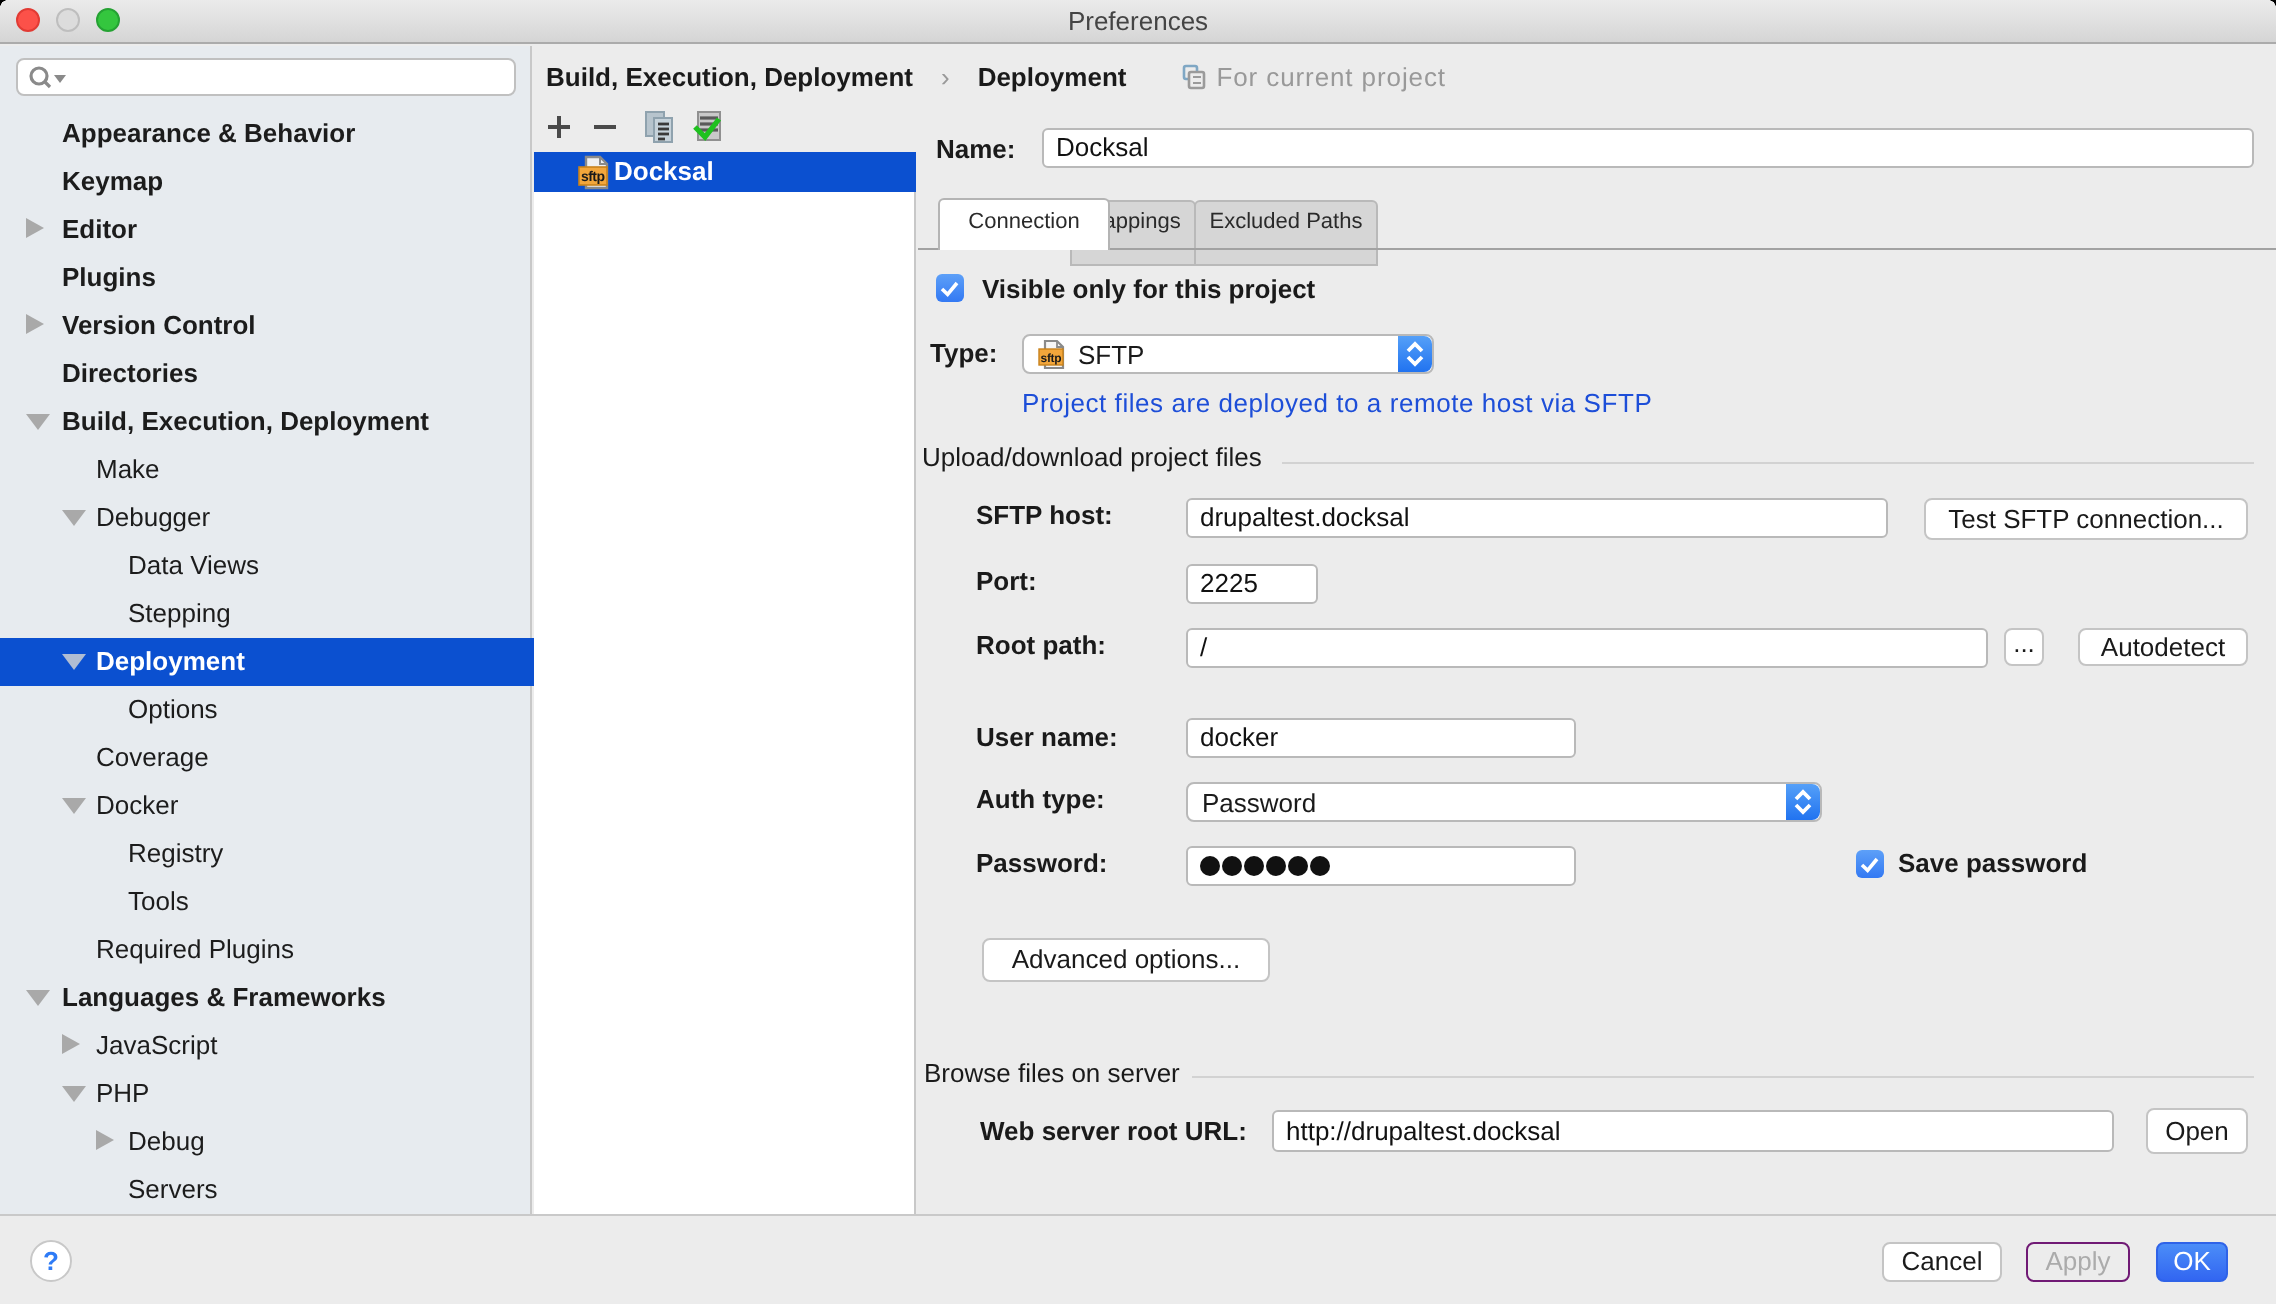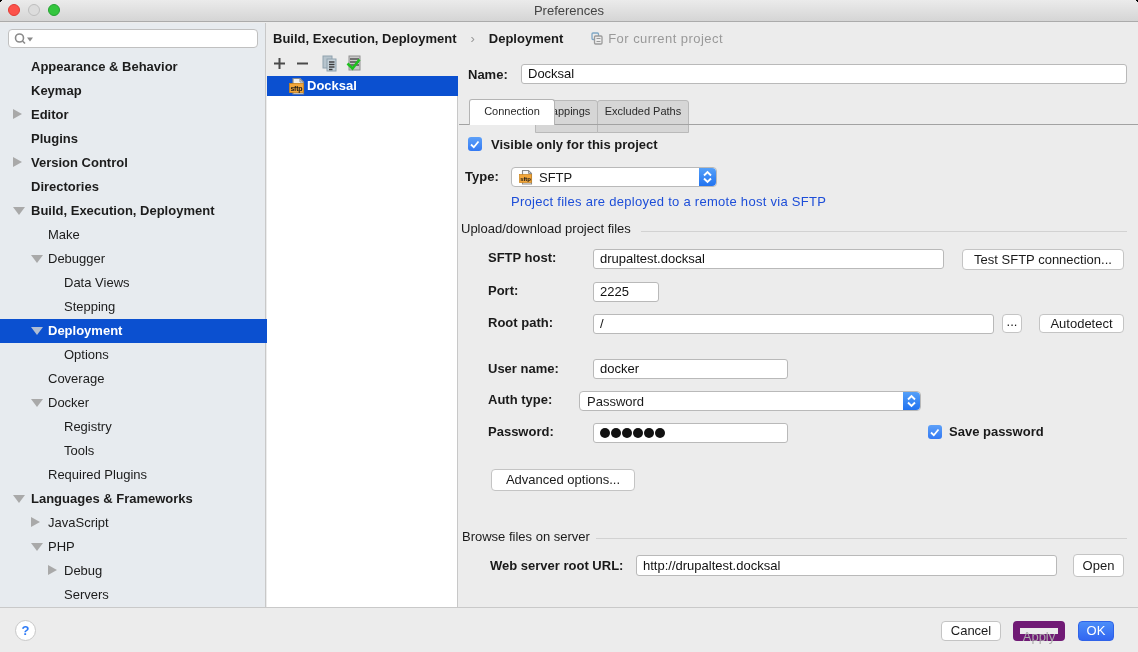--- a/index.html
+++ b/index.html
@@ -329,21 +329,21 @@
     <div class="btn" style="left:503px;top:197px;width:162px;height:21px;line-height:19px">Test SFTP connection...</div>
     <div class="lbl-b" style="left:29px;top:231px">Port:</div>
     <div class="field" style="left:134px;top:230px;width:66px;height:20px">2225</div>
     <div class="lbl-b" style="left:29px;top:263px">Root path:</div>
     <div class="field" style="left:134px;top:262px;width:401px;height:20px">/</div>
     <div class="btn" style="left:543px;top:262px;width:20px;height:19px;line-height:13px">...</div>
     <div class="btn" style="left:580px;top:262px;width:85px;height:19px;line-height:17px">Autodetect</div>
     <div class="lbl-b" style="left:29px;top:309px">User name:</div>
     <div class="field" style="left:134px;top:307px;width:195px;height:20px">docker</div>
     <div class="lbl-b" style="left:29px;top:340px">Auth type:</div>
-    <div class="combo" style="left:120px;top:339px;width:342px;height:20px">
+    <div class="combo" style="left:134px;top:339px;width:318px;height:20px">
       <span style="position:absolute;left:7px;top:2px;line-height:16px">Password</span>
       <div class="stepper">
         <svg width="13" height="18">
           <path d="M3 7.5 L6.5 4 L10 7.5" fill="none" stroke="#fff" stroke-width="1.9"></path>
           <path d="M3 10.5 L6.5 14 L10 10.5" fill="none" stroke="#fff" stroke-width="1.9"></path>
         </svg>
       </div>
     </div>
     <div class="lbl-b" style="left:29px;top:372px">Password:</div>
     <div class="field" style="left:134px;top:371px;width:195px;height:20px">
@@ -367,15 +367,15 @@
     <div class="grp-line" style="left:137px;top:486px;width:531px"></div>
     <div class="lbl-b" style="left:31px;top:506px">Web server root URL:</div>
     <div class="field" style="left:177px;top:503px;width:421px;height:21px;line-height:19px">http://drupaltest.docksal</div>
     <div class="btn" style="left:614px;top:502px;width:51px;height:23px;line-height:21px">Open</div>
   </div>
 <div id="tabline"></div>
 
 <div id="footer">
   <div id="help">?</div>
   <div class="fbtn" style="left:941px;width:60px;background:#fff;border:1px solid #c4c4c4;">Cancel</div>
-  <div class="fbtn" style="left:1013px;width:52px;background:#ececec;border:7px solid #701a75;color:#ababab;">Apply</div>
+  <div class="fbtn" style="left:1013px;width:52px;background:#ececec;border:1px solid #701a75;color:#ababab;">Apply</div>
   <div class="fbtn" style="left:1078px;width:36px;background:linear-gradient(#4b8df8,#3266f1);border:1px solid #2f63e8;color:#fff;">OK</div>
 </div>
 
 </body></html>

